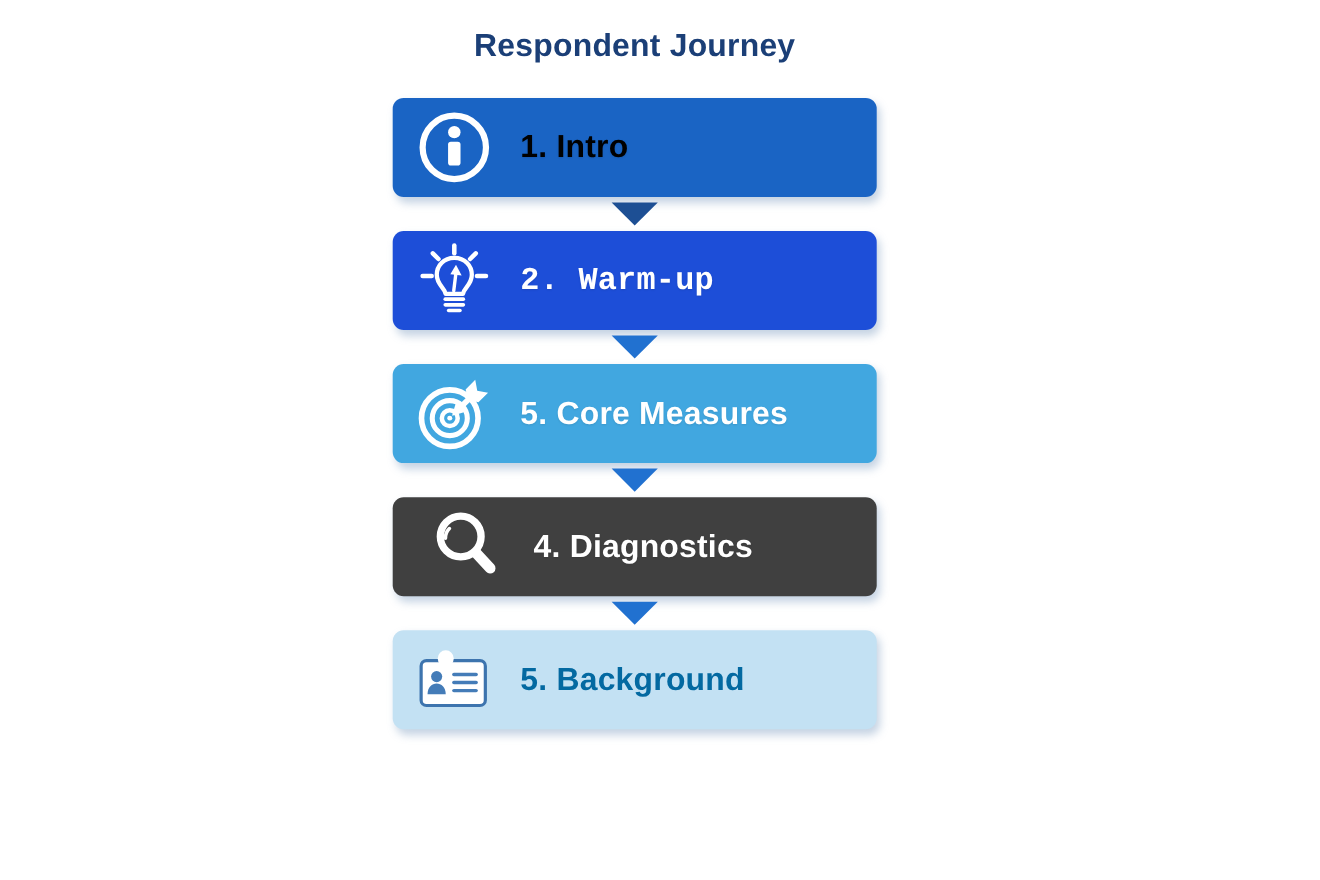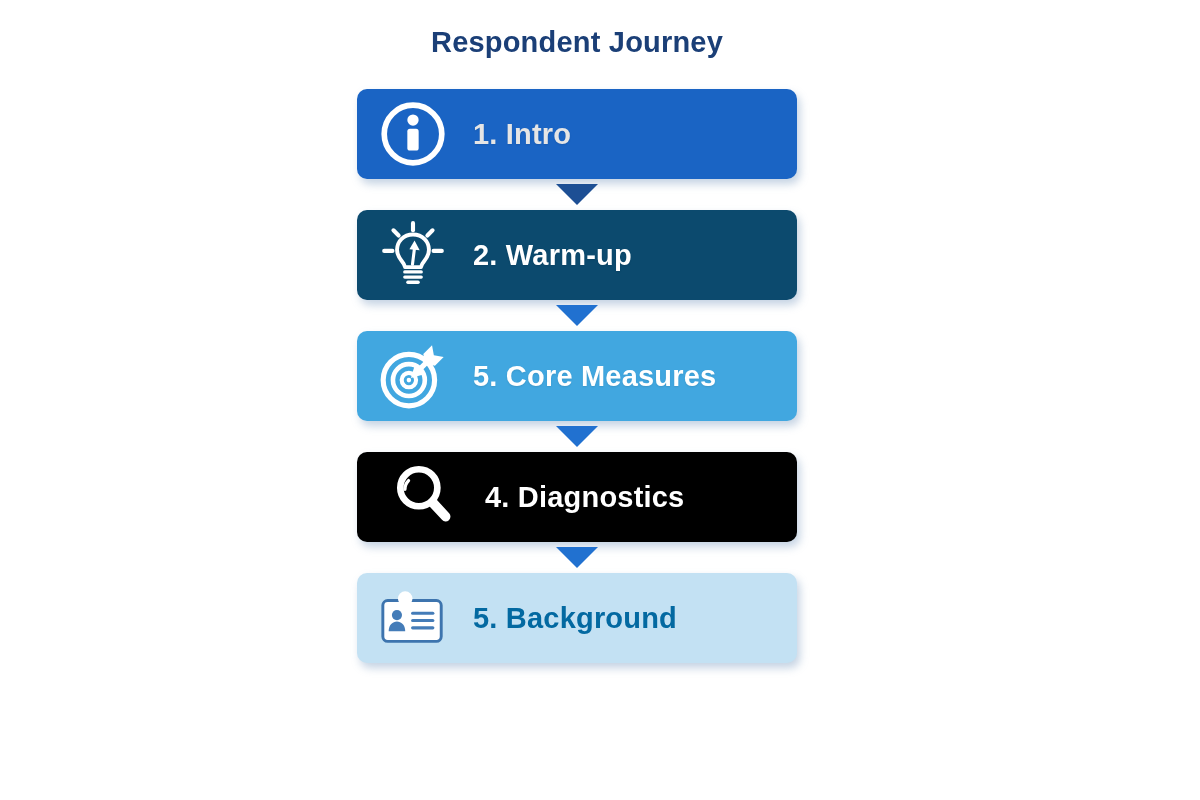--- a/index.html
+++ b/index.html
@@ -77,30 +77,30 @@
   <div class="diagram-title" style="color: rgb(27, 63, 119);">Respondent Journey</div>
 
   <div class="step-card step-1" style="background-color: rgb(26, 100, 196);">
     <div class="step-icon">
       <svg width="72" height="72" viewBox="0 0 70 70">
         <circle cx="35" cy="35" r="28" fill="none" stroke="#ffffff" stroke-width="5.5"></circle>
         <circle cx="35" cy="21.5" r="5.5" fill="#ffffff"></circle>
         <rect x="29.5" y="30" width="11" height="21" rx="2.5" fill="#ffffff"></rect>
       </svg>
     </div>
-    <div class="step-label" style="color: #e5e5e5;">1. Intro</div>
+    <div class="step-label" style="color: #000000;">1. Intro</div>
   </div>
 
   <div class="connector conn-1">
     <svg width="46" height="23" viewBox="0 0 46 23">
       <polygon points="2,1 44,1 23,22" fill="#1d4f94"></polygon>
     </svg>
   </div>
 
-  <div class="step-card step-2" style="background-color: #0c4a6e;">
+  <div class="step-card step-2" style="background-color: #1d4ed8; font-family: Liberation Mono, monospace;">
     <div class="step-icon">
       <svg width="72" height="72" viewBox="0 0 70 70">
         <g stroke="#ffffff" stroke-width="4" stroke-linecap="round" fill="none">
           <line x1="35" y1="4" x2="35" y2="11"></line>
           <line x1="16" y1="11" x2="21" y2="16"></line>
           <line x1="54" y1="11" x2="49" y2="16"></line>
           <line x1="7" y1="31" x2="15" y2="31"></line>
           <line x1="55" y1="31" x2="63" y2="31"></line>
         </g>
         <path d="M35,15 c-9.5,0 -15.5,7.2 -15.5,15 c0,5.2 2.4,8.2 4.7,11 c1.5,1.8 2.6,3.2 3.1,5.8 h15.4 c0.5,-2.6 1.6,-4 3.1,-5.8 c2.3,-2.8 4.7,-5.8 4.7,-11 c0,-7.8 -6,-15 -15.5,-15 z" fill="none" stroke="#ffffff" stroke-width="3.8" stroke-linejoin="round"></path>
@@ -138,21 +138,21 @@
     </div>
     <div class="step-label" style="color: rgb(255, 255, 255);">5. Core Measures</div>
   </div>
 
   <div class="connector conn-3">
     <svg width="46" height="23" viewBox="0 0 46 23">
       <polygon points="2,1 44,1 23,22" fill="#2171d0"></polygon>
     </svg>
   </div>
 
-  <div class="step-card step-4" style="background-color: #000000; padding-left: 32px;">
+  <div class="step-card step-4" style="background-color: #404040; padding-left: 32px;">
     <div class="step-icon">
       <svg width="72" height="72" viewBox="0 0 70 70">
         <circle cx="29" cy="26" r="18" fill="none" stroke="#ffffff" stroke-width="6.5"></circle>
         <path d="M19,19 a12,12 0 0 0 -3.5,8.5" fill="none" stroke="#ffffff" stroke-width="3.2" stroke-linecap="round"></path>
         <line x1="42.5" y1="40.5" x2="55" y2="54" stroke="#ffffff" stroke-width="9.5" stroke-linecap="round"></line>
       </svg>
     </div>
     <div class="step-label" style="color: rgb(255, 255, 255);">4. Diagnostics</div>
   </div>
 

